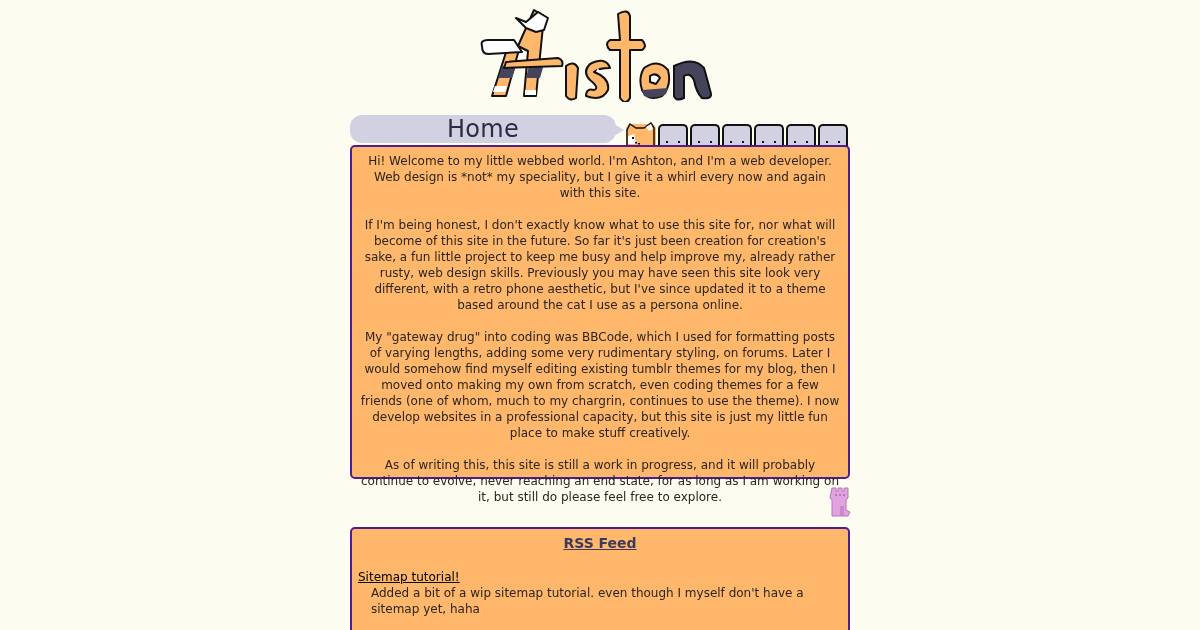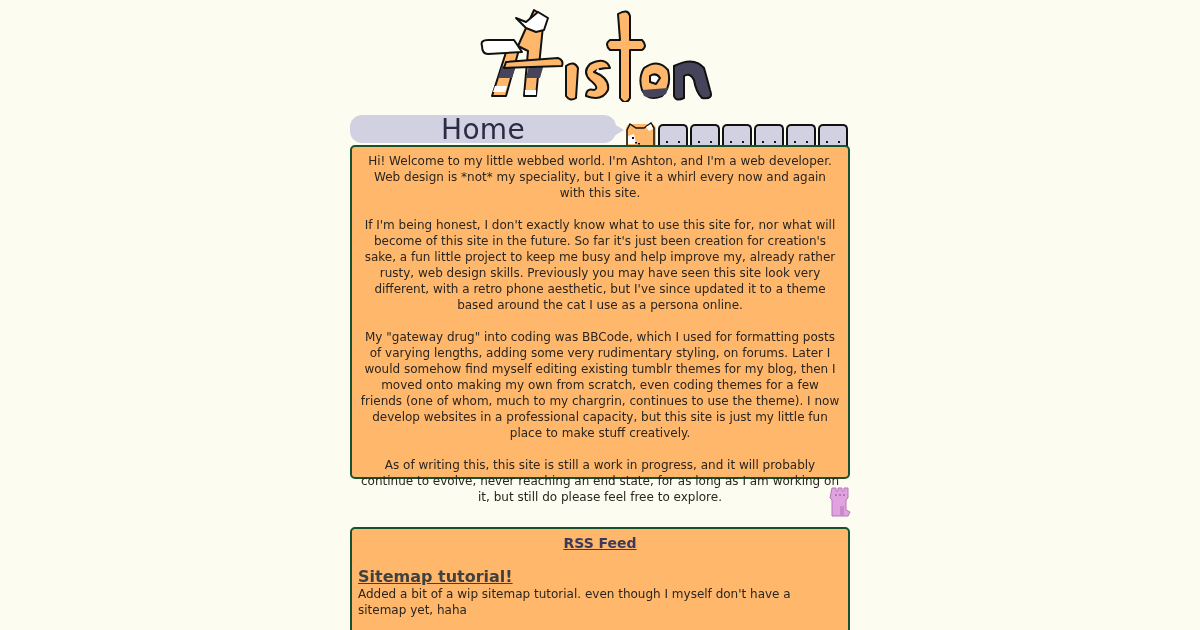--- a/index.html
+++ b/index.html
@@ -42,21 +42,21 @@
     content: "";
     position: absolute;
     right: -8px;
     top: 9px;
     width: 0; height: 0;
     border-top: 6px solid transparent;
     border-bottom: 6px solid transparent;
     border-left: 10px solid #d2d1e1;
   }
   .title-text {
-    font-size: 28px;
+    font-size: 24px;
     color: #2c2b45;
     letter-spacing: 0.3px;
   }
   
   .nav {
     position: absolute;
     left: 626px;
     top: 124px;
     height: 24px;
     display: flex;
@@ -87,21 +87,21 @@
     width: 30px;
     overflow: visible;
   }
   
   .box {
     position: absolute;
     left: 350px;
     width: 500px;
     box-sizing: border-box;
     background: #ffb86b;
-    border: 2px solid #14532d;
+    border: 2px solid #4c1d95;
     border-radius: 5px;
   }
   .intro-box {
     top: 145px;
     height: 334px;
     padding: 6px 8px;
     text-align: center;
     font-size: 12px;
     line-height: 16px;
     color: #2a2520;
@@ -122,27 +122,27 @@
     display: block;
     text-align: center;
     font-size: 14px;
     font-weight: bold;
     color: #3c3a5c;
     text-decoration: underline;
     margin-bottom: 18px;
   }
   .rss-item-title {
     display: inline-block;
-    font-weight: bold;
-    color: #404040;
+    font-weight: normal;
+    color: #000000;
     text-decoration: underline;
-    font-size: 16px;
+    font-size: 12px;
   }
   .rss-item-desc {
-    margin: 0 0 12px 0;
+    margin: 0 0 12px 13px;
   }
   .tower {
     position: absolute;
     left: 828px;
     top: 486px;
     width: 24px;
     height: 32px;
   }
 </style>
 </head>

